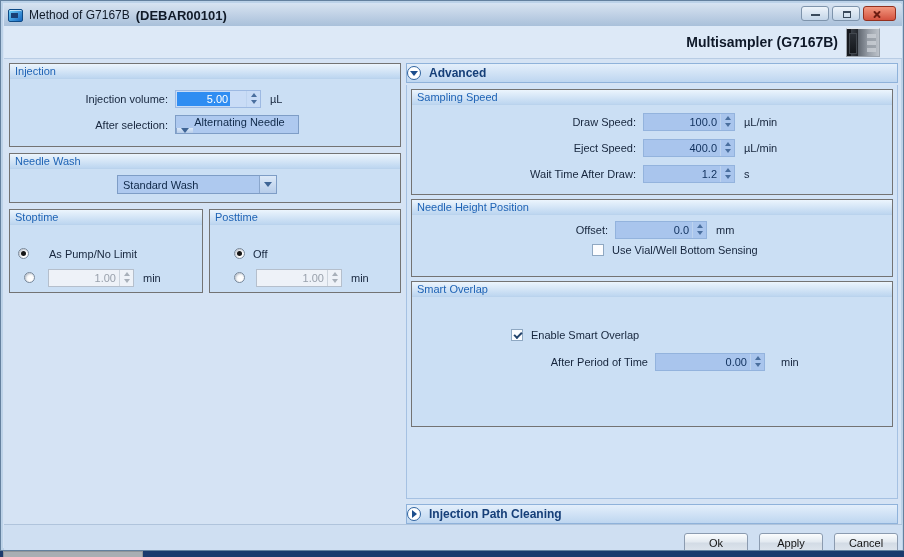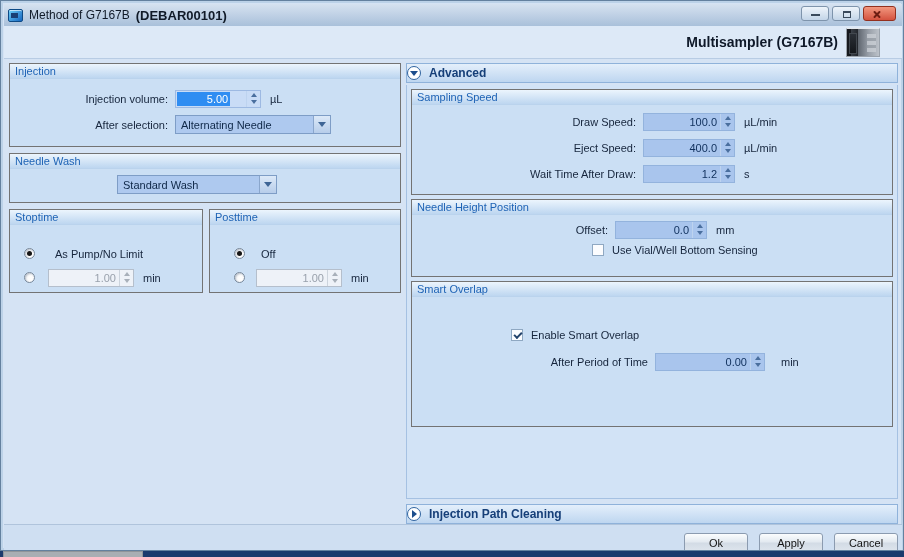--- a/index.html
+++ b/index.html
@@ -151,21 +151,21 @@
           </span>
         <span class="spin">
             <i class="up"></i>
             <i class="dn"></i>
           </span>
       </span>
       <span class="unit">µL</span>
     </div>
     <div class="frow" style="left:6px; top:51px;">
       <span class="flabel" style="width:152px;">After selection:</span>
-      <span class="dropdown" style="width:156px;">
+      <span class="dropdown" style="width:124px;flex-direction:column;">
         <span class="dval">Alternating Needle</span>
         <span class="dd-btn">
             <i></i>
           </span>
       </span>
     </div>
   </div>
 
   <div class="gbox" style="left:8px; top:152px; width:392px; height:50px;">
     <div class="ghead">Needle Wash</div>
@@ -174,42 +174,42 @@
         <span class="dval">Standard Wash</span>
         <span class="dd-btn">
             <i></i>
           </span>
       </span>
     </div>
   </div>
 
   <div class="gbox" style="left:8px; top:208px; width:194px; height:84px;">
     <div class="ghead">Stoptime</div>
-    <div class="frow" style="left:14px; top:34px;text-align:right;">
+    <div class="frow" style="left:8px; top:34px;text-align:right;">
       <span class="radio on"></span>
       <span class="cblabel" style="margin-left:20px;">As Pump/No Limit</span>
     </div>
     <div class="frow" style="left:14px; top:58px;">
       <span class="radio"></span>
       <span class="field off" style="width:86px; margin-left:13px;">
         <span class="val">1.00</span>
         <span class="spin">
             <i class="up"></i>
             <i class="dn"></i>
           </span>
       </span>
       <span class="unit">min</span>
     </div>
   </div>
 
   <div class="gbox" style="left:208px; top:208px; width:192px; height:84px;">
     <div class="ghead">Posttime</div>
     <div class="frow" style="left:24px; top:34px;">
       <span class="radio on"></span>
-      <span class="cblabel" style="margin-left:16px;">Off</span>
+      <span class="cblabel" style="margin-left:8px;">Off</span>
     </div>
     <div class="frow" style="left:24px; top:58px;">
       <span class="radio"></span>
       <span class="field off" style="width:86px; margin-left:11px;">
         <span class="val">1.00</span>
         <span class="spin">
             <i class="up"></i>
             <i class="dn"></i>
           </span>
       </span>

